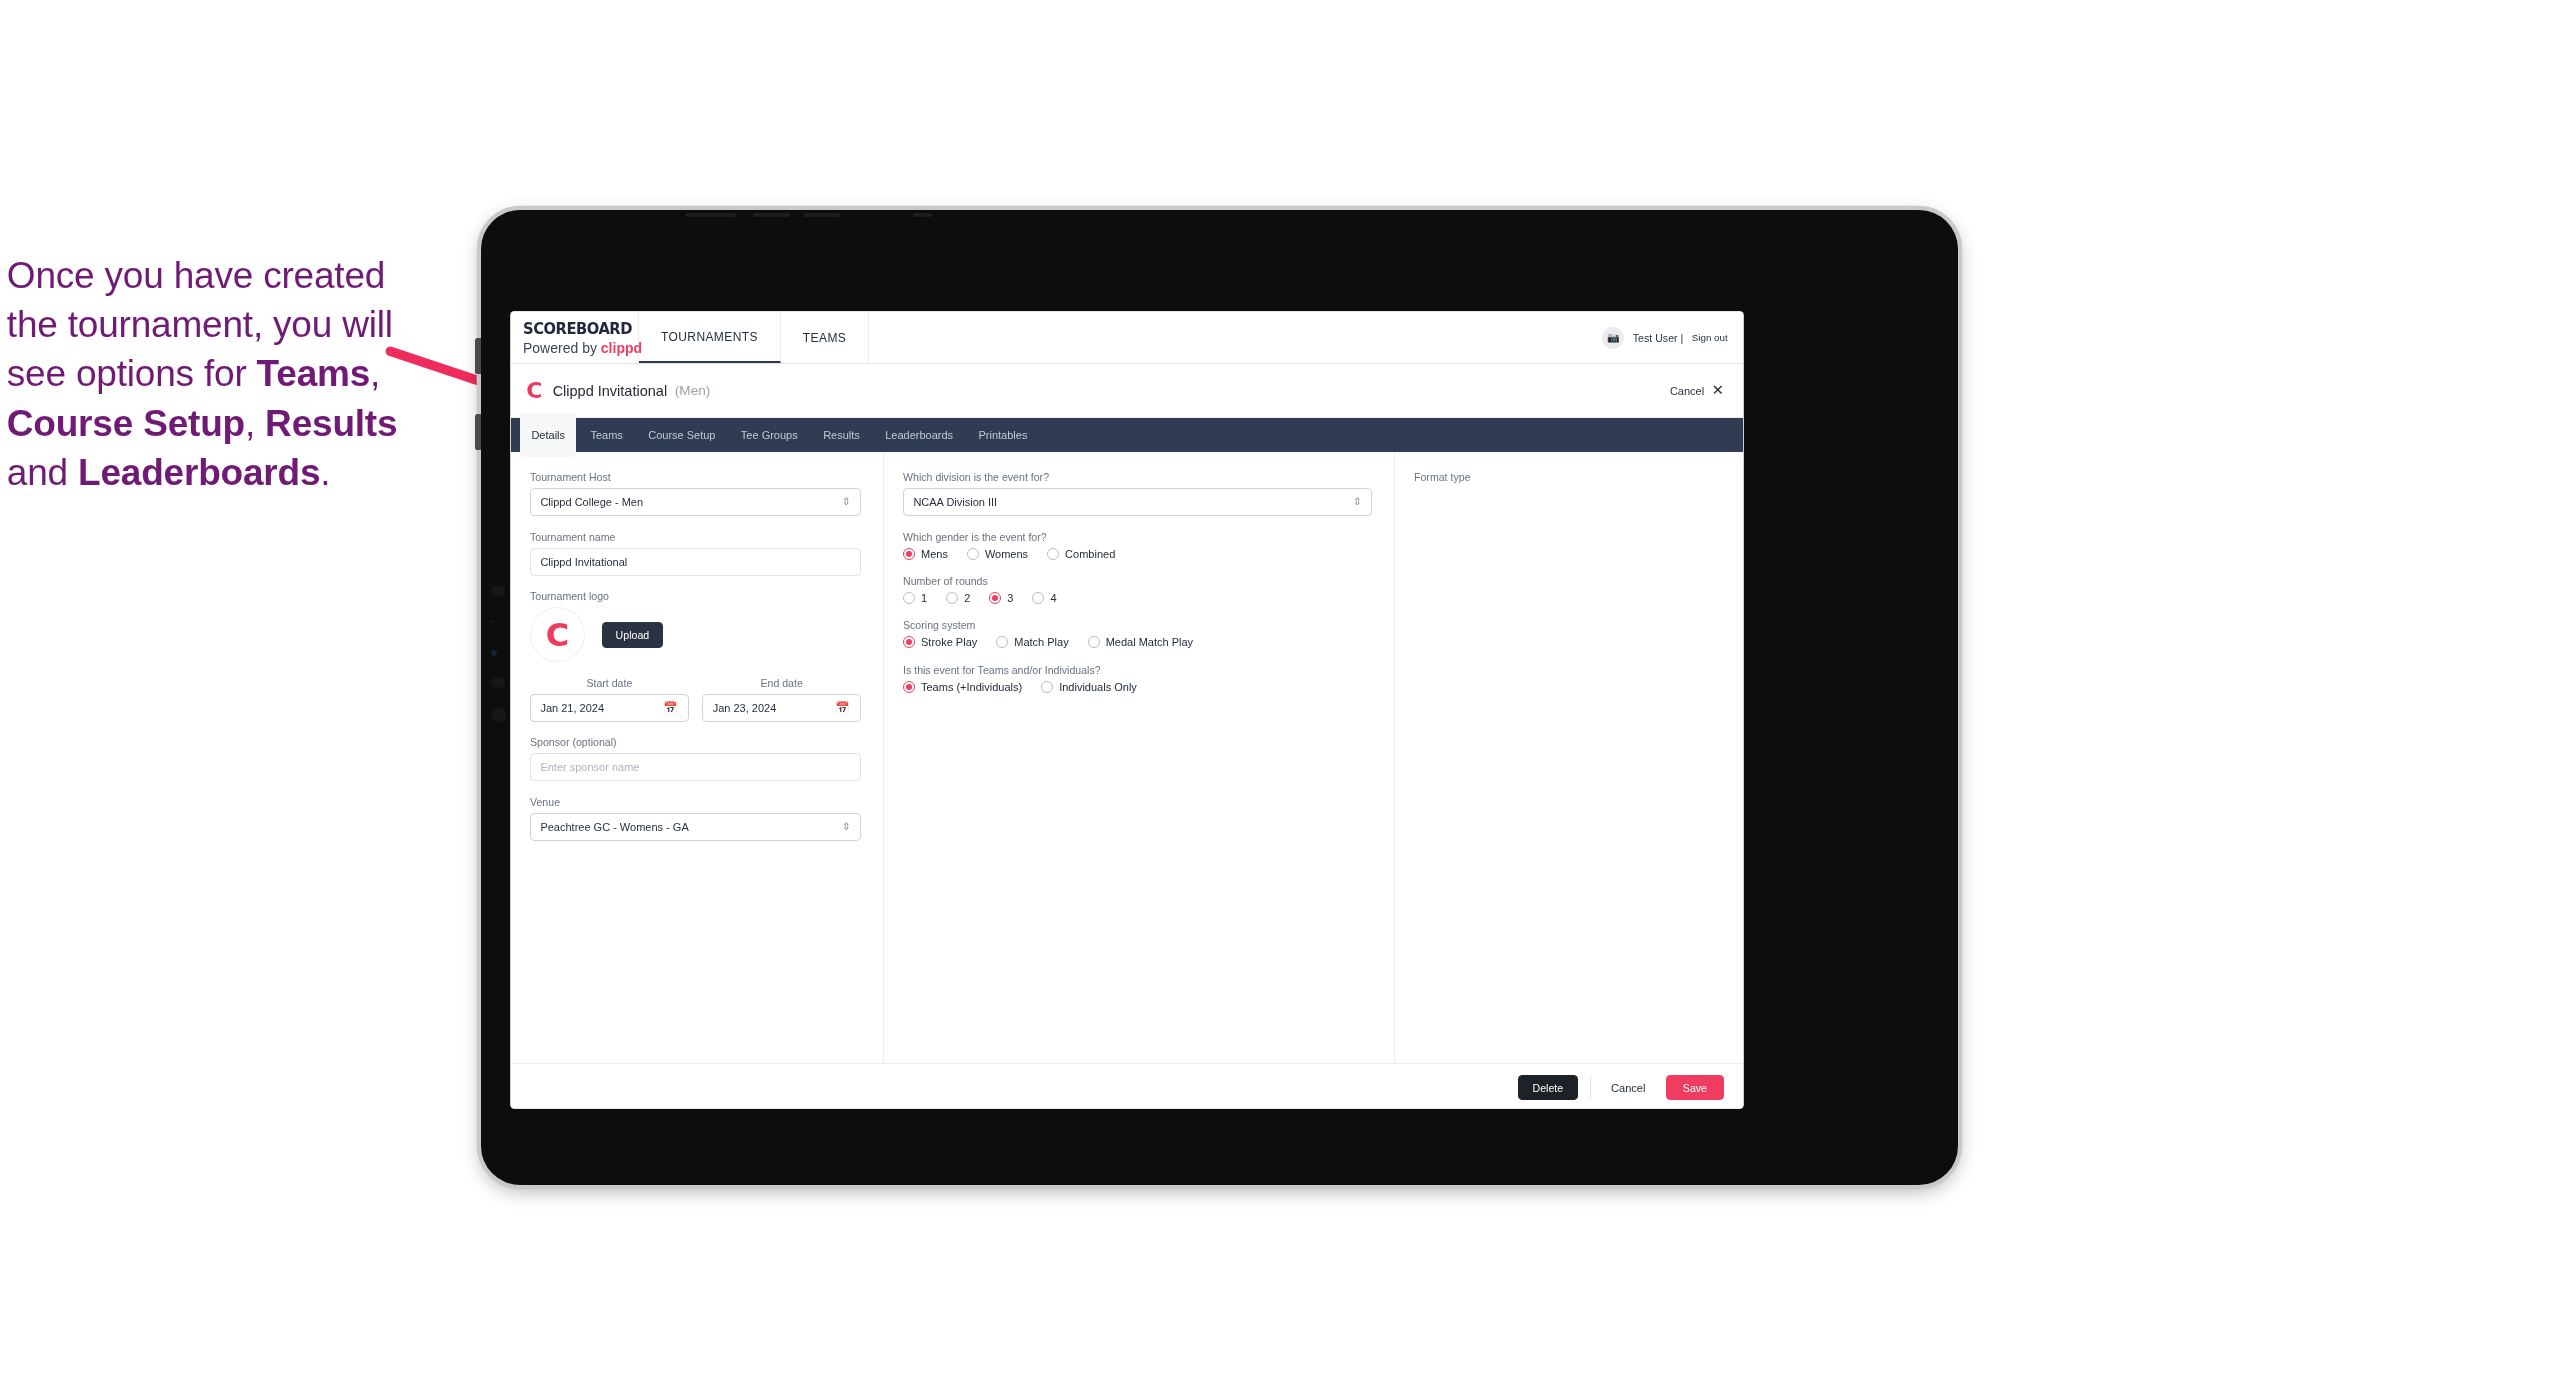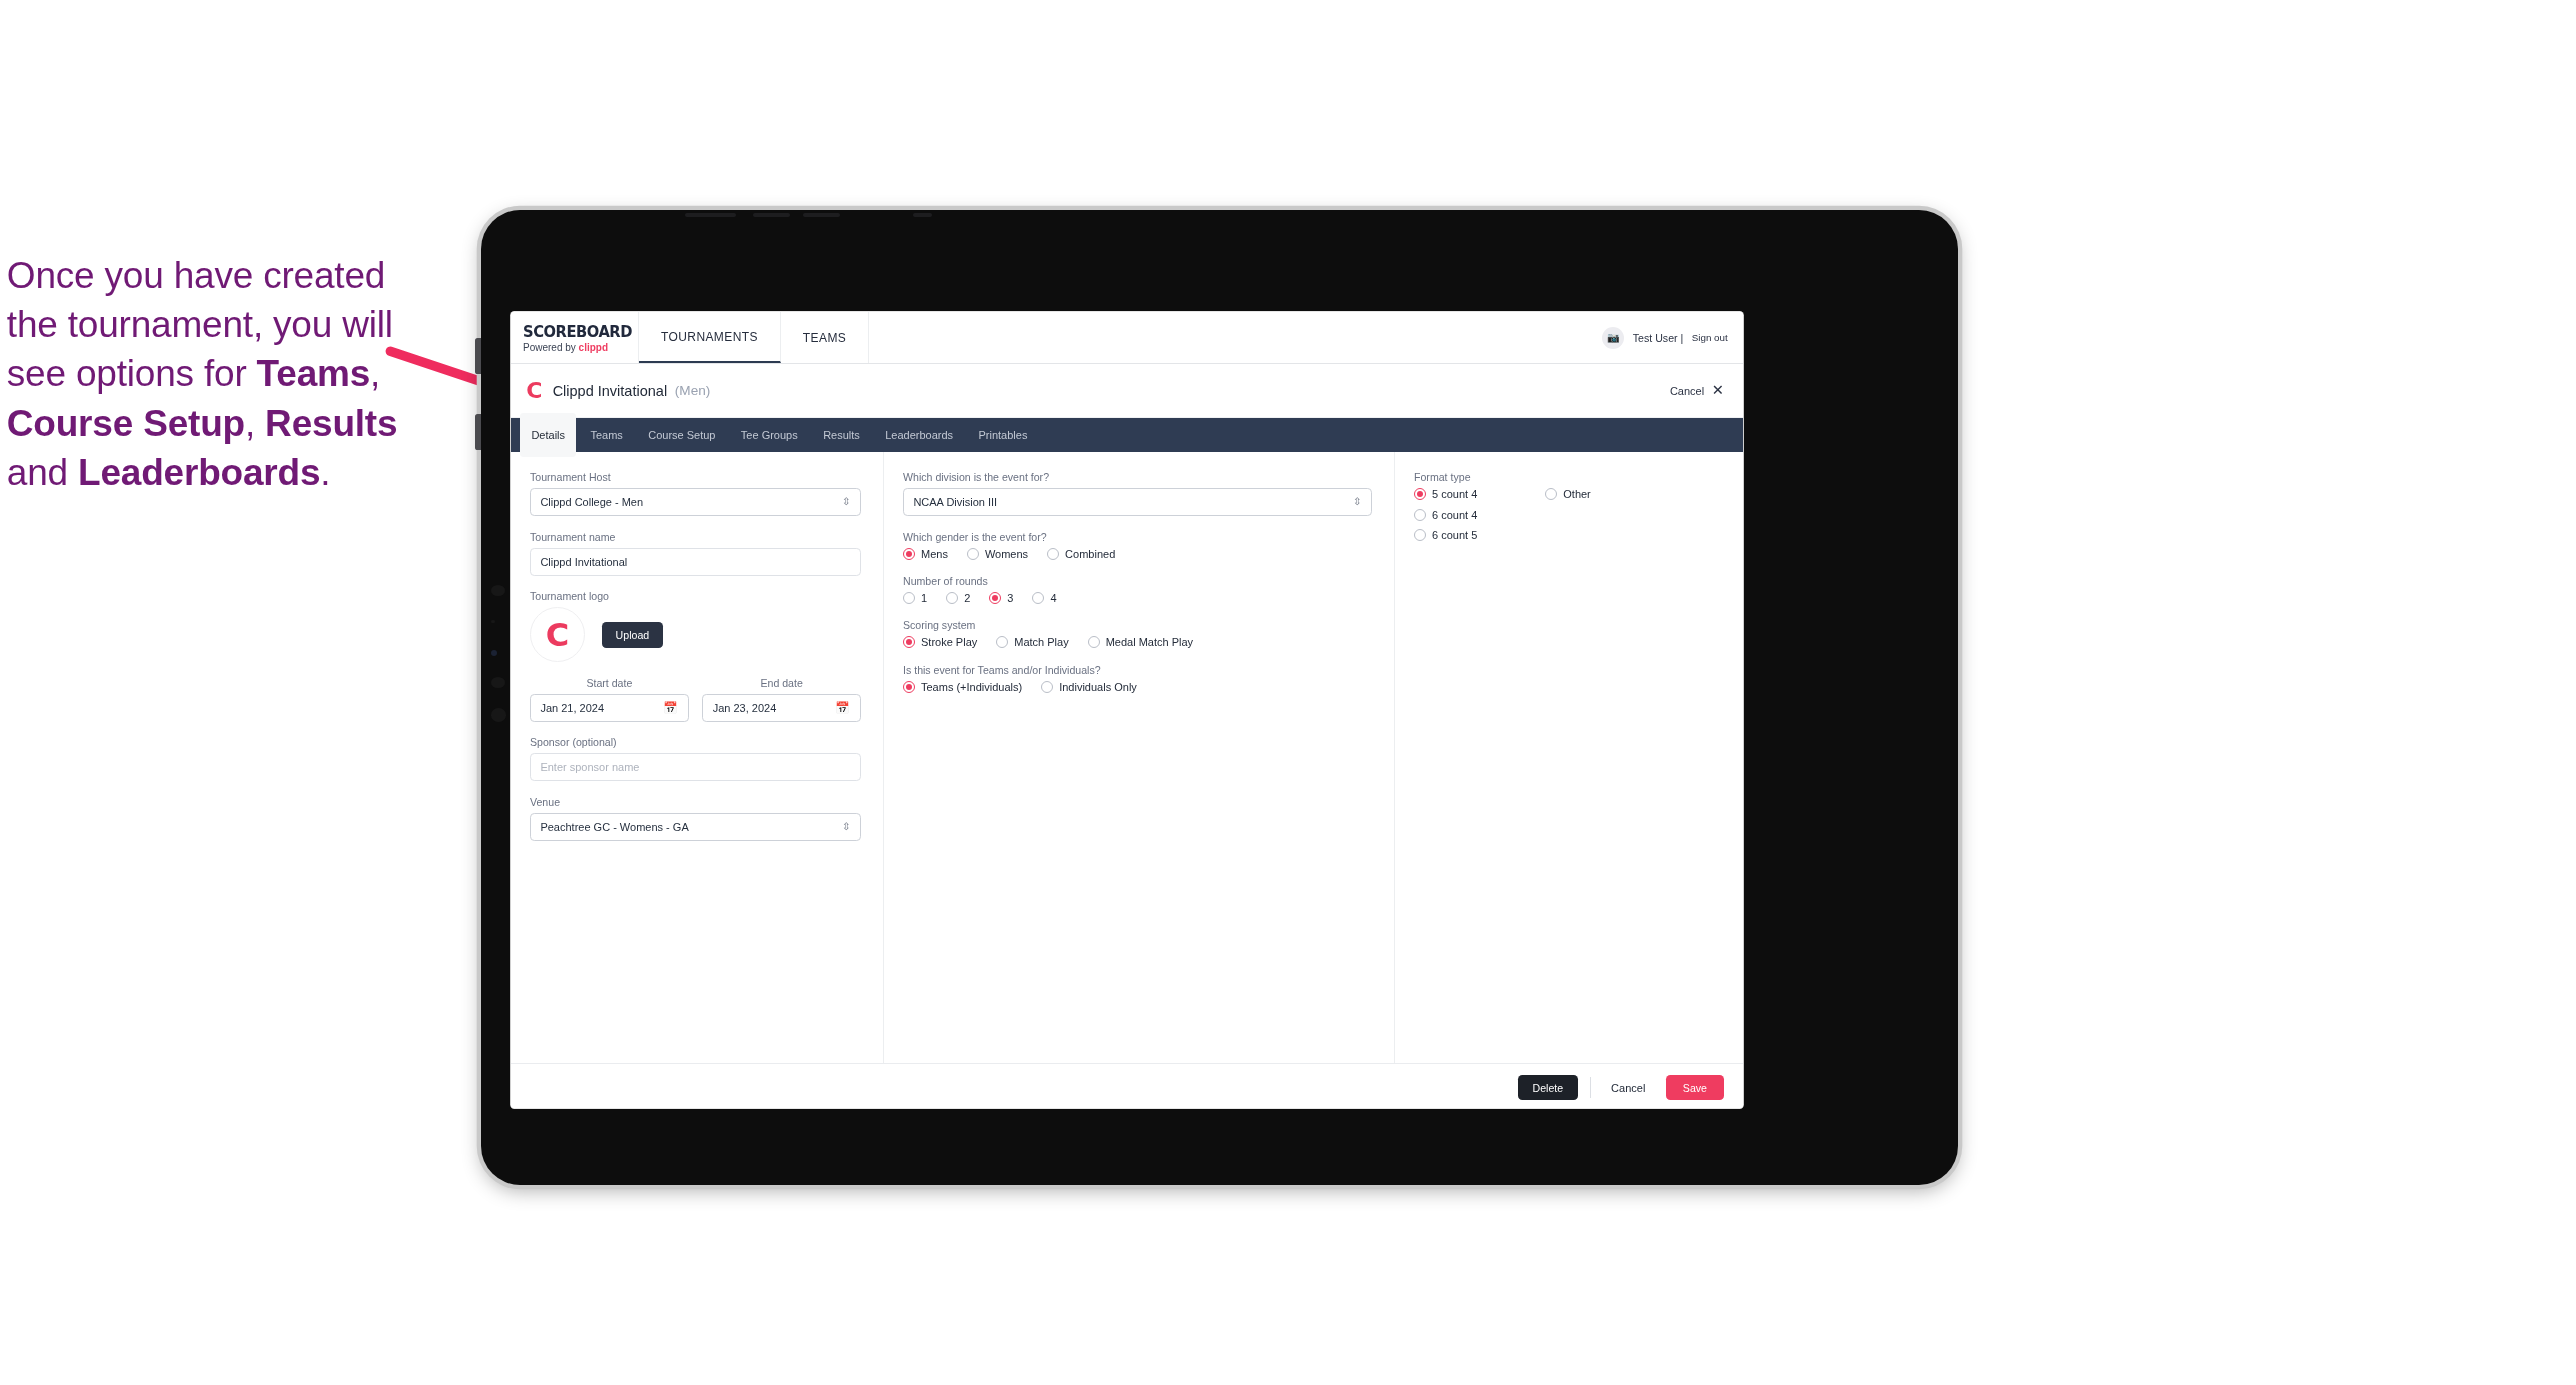--- a/index.html
+++ b/index.html
@@ -95,21 +95,21 @@
   .brand-title {
     font-family: "DejaVu Sans", sans-serif;
     font-weight: 700;
     font-size: 16px;
     letter-spacing: -0.5px;
     color: #21293c;
     transform: scaleX(0.92);
     transform-origin: left center;
   }
   .brand-sub {
-    font-size: 10px;
+    font-size: 14px;
     color: #3b4354;
     margin-top: 1.7px;
     white-space: nowrap;
   }
   .brand-sub .pink { color: #ef3e62; font-weight: 700; }
 
   .topnav-item {
     display: flex; align-items: center;
     padding: 0 22px;
     font-size: 12px;
@@ -521,42 +521,20 @@
                 <span class="dot"></span>
                 <span>Individuals Only</span>
               </div>
           </div>
         </div>
 
       </div>
 
       <div class="col col-3">
         <div class="flabel">Format type</div>
-        <div class="fmt-wrap">
-          <div class="radio-col">
-            <div class="radio">
-                <span class="dot on"></span>
-                <span>5 count 4</span>
-              </div>
-            <div class="radio">
-                <span class="dot"></span>
-                <span>6 count 4</span>
-              </div>
-            <div class="radio">
-                <span class="dot"></span>
-                <span>6 count 5</span>
-              </div>
-          </div>
-          <div class="radio-col">
-            <div class="radio">
-                <span class="dot"></span>
-                <span>Other</span>
-              </div>
-          </div>
-        </div>
       </div>
 
     </div>
 
     <div class="footer">
       <button class="btn-del">Delete</button>
       <div class="vline"></div>
       <button class="btn-cancel">Cancel</button>
       <button class="btn-save">Save</button>
     </div>

